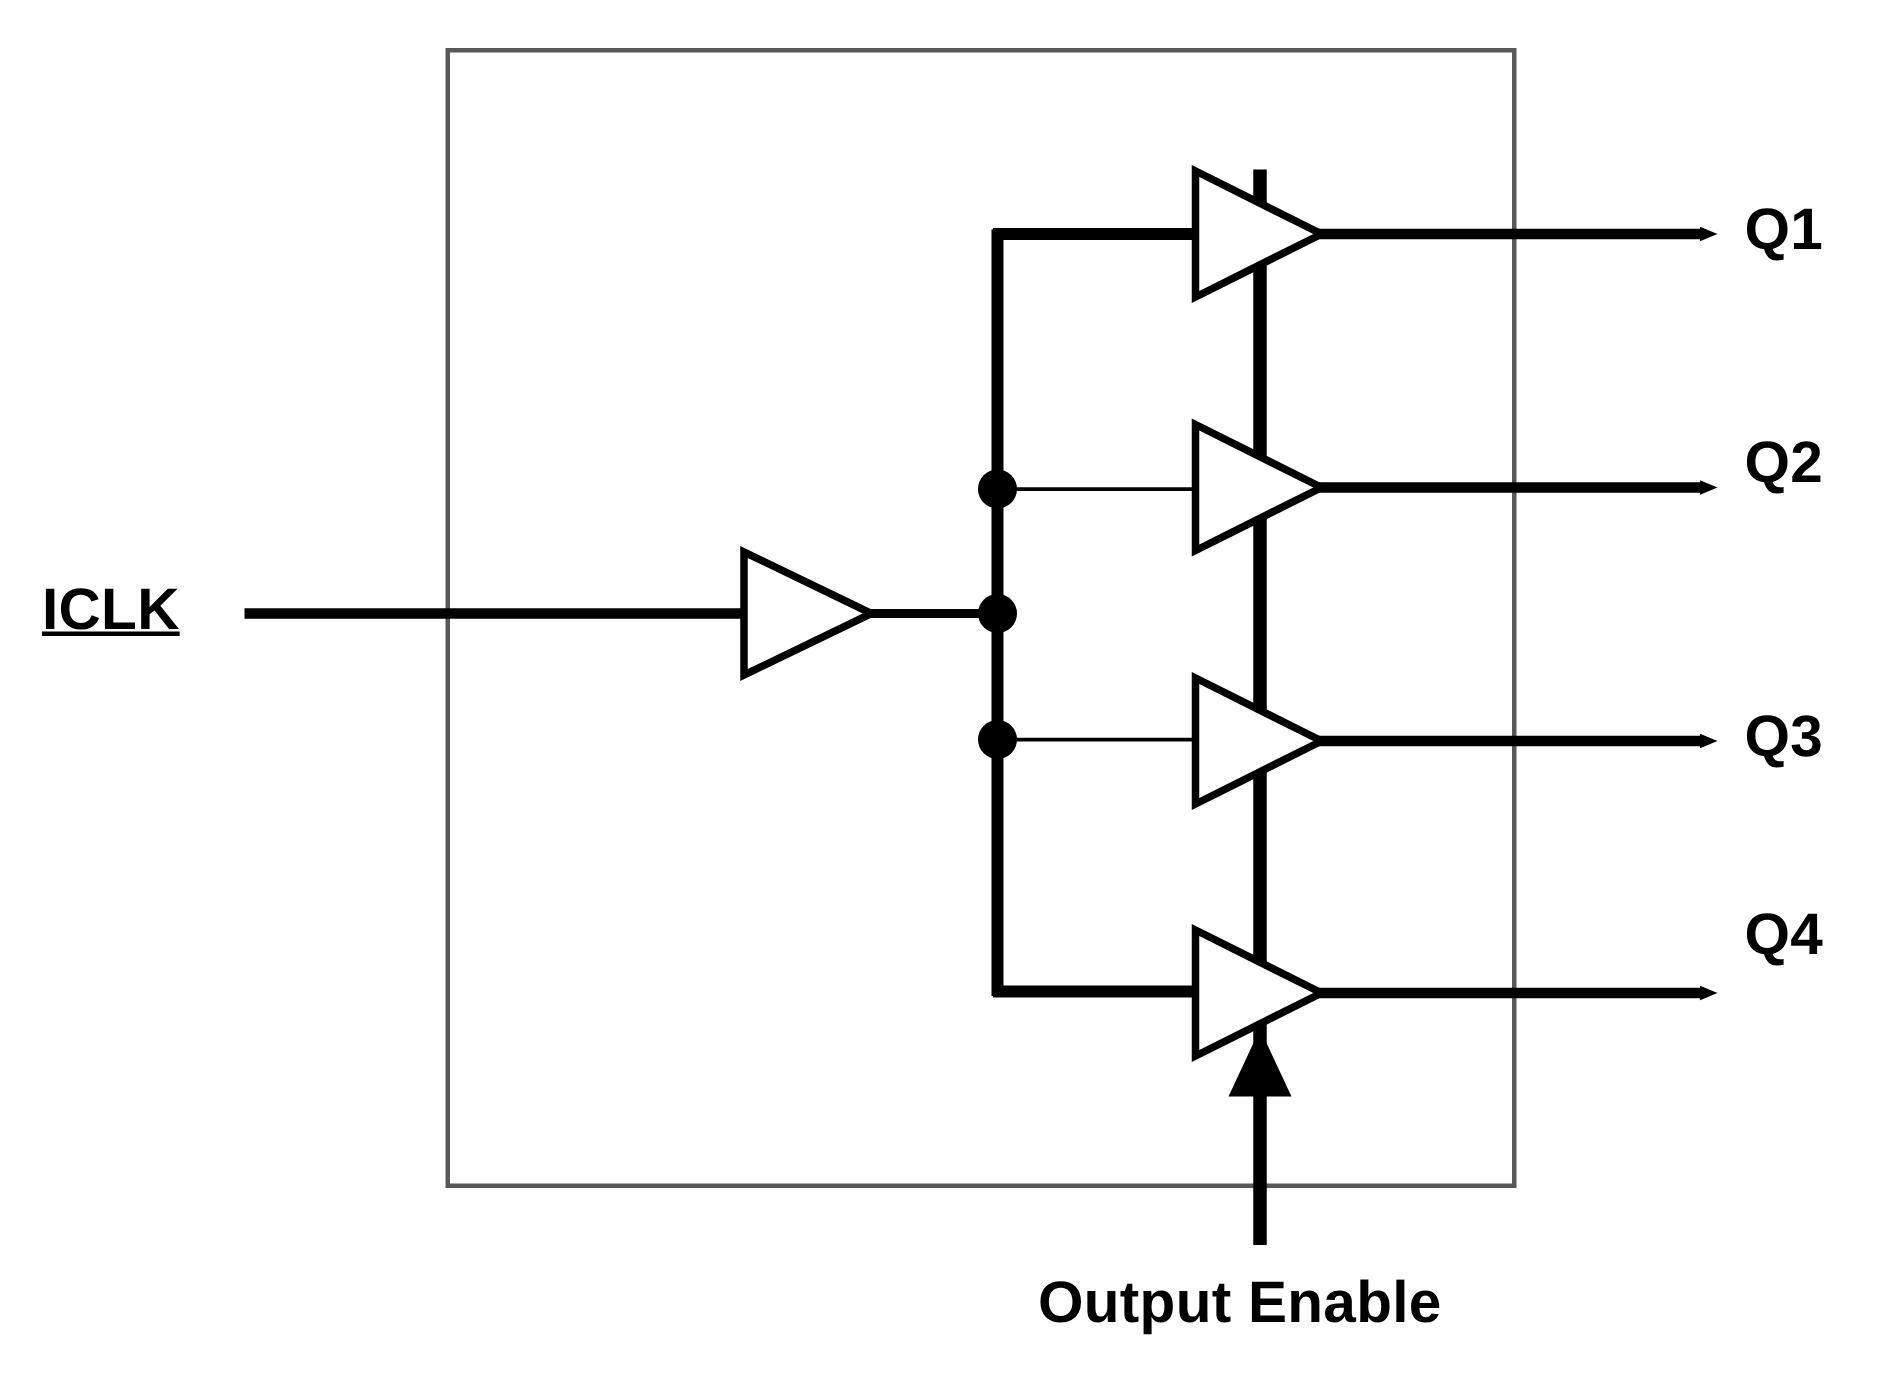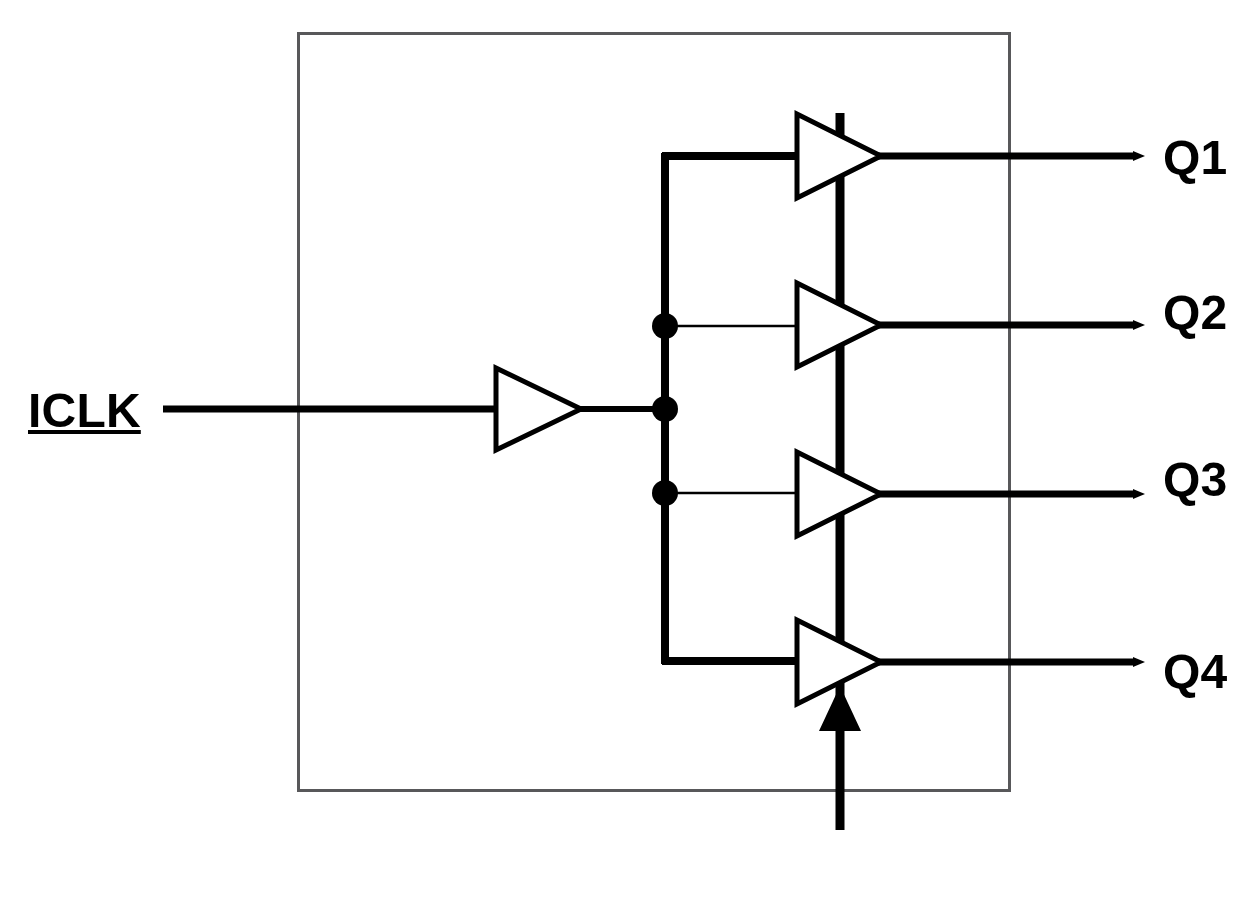--- a/index.html
+++ b/index.html
@@ -19,31 +19,31 @@
     position: absolute;
     top: 0;
     left: 0;
     width: 1256px;
     height: 918px;
   }
   .lbl {
     position: absolute;
     color: #000000;
     font-family: "Liberation Sans", sans-serif;
-    font-size: 48px;
+    font-size: 39px;
     font-weight: 700;
     letter-spacing: 0.2px;
     white-space: nowrap;
     line-height: 1;
   }
   #label-iclk { left: 28px; top: 387px; text-decoration: underline; }
   #label-q1 { left: 1163px; top: 134px; }
   #label-q2 { left: 1163px; top: 289px; }
-  #label-q3 { left: 1163px; top: 456px; }
-  #label-q4 { left: 1163px; top: 648px; }
+  #label-q3 { left: 1163px; top: 472px; }
+  #label-q4 { left: 1163px; top: 604px; }
   #label-output-enable { left: 692px; top: 849px; }
 </style>
 </head>
 <body>
 
 <div id="canvas">
 
   <svg id="diagram-svg" viewBox="0 0 1256 918" xmlns="http://www.w3.org/2000/svg">
 
     <defs>
@@ -99,14 +99,15 @@
   <div class="lbl" id="label-iclk">ICLK</div>
 
   <div class="lbl" id="label-q1">Q1</div>
 
   <div class="lbl" id="label-q2">Q2</div>
 
   <div class="lbl" id="label-q3">Q3</div>
 
   <div class="lbl" id="label-q4">Q4</div>
 
+  <div class="lbl" id="label-output-enable">Output Enable</div>
 
 </div>
 
 </body></html>

